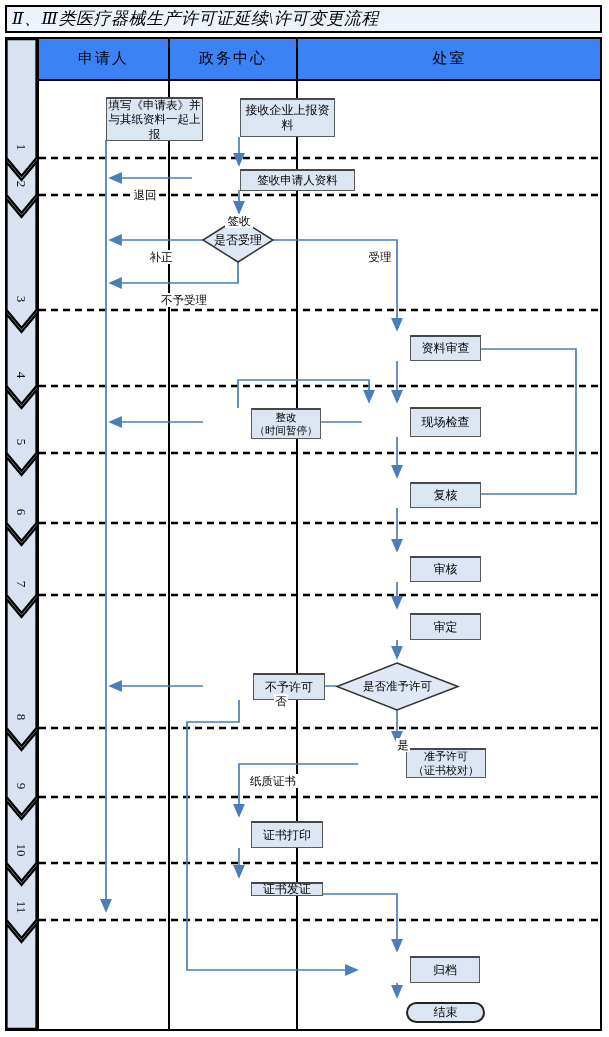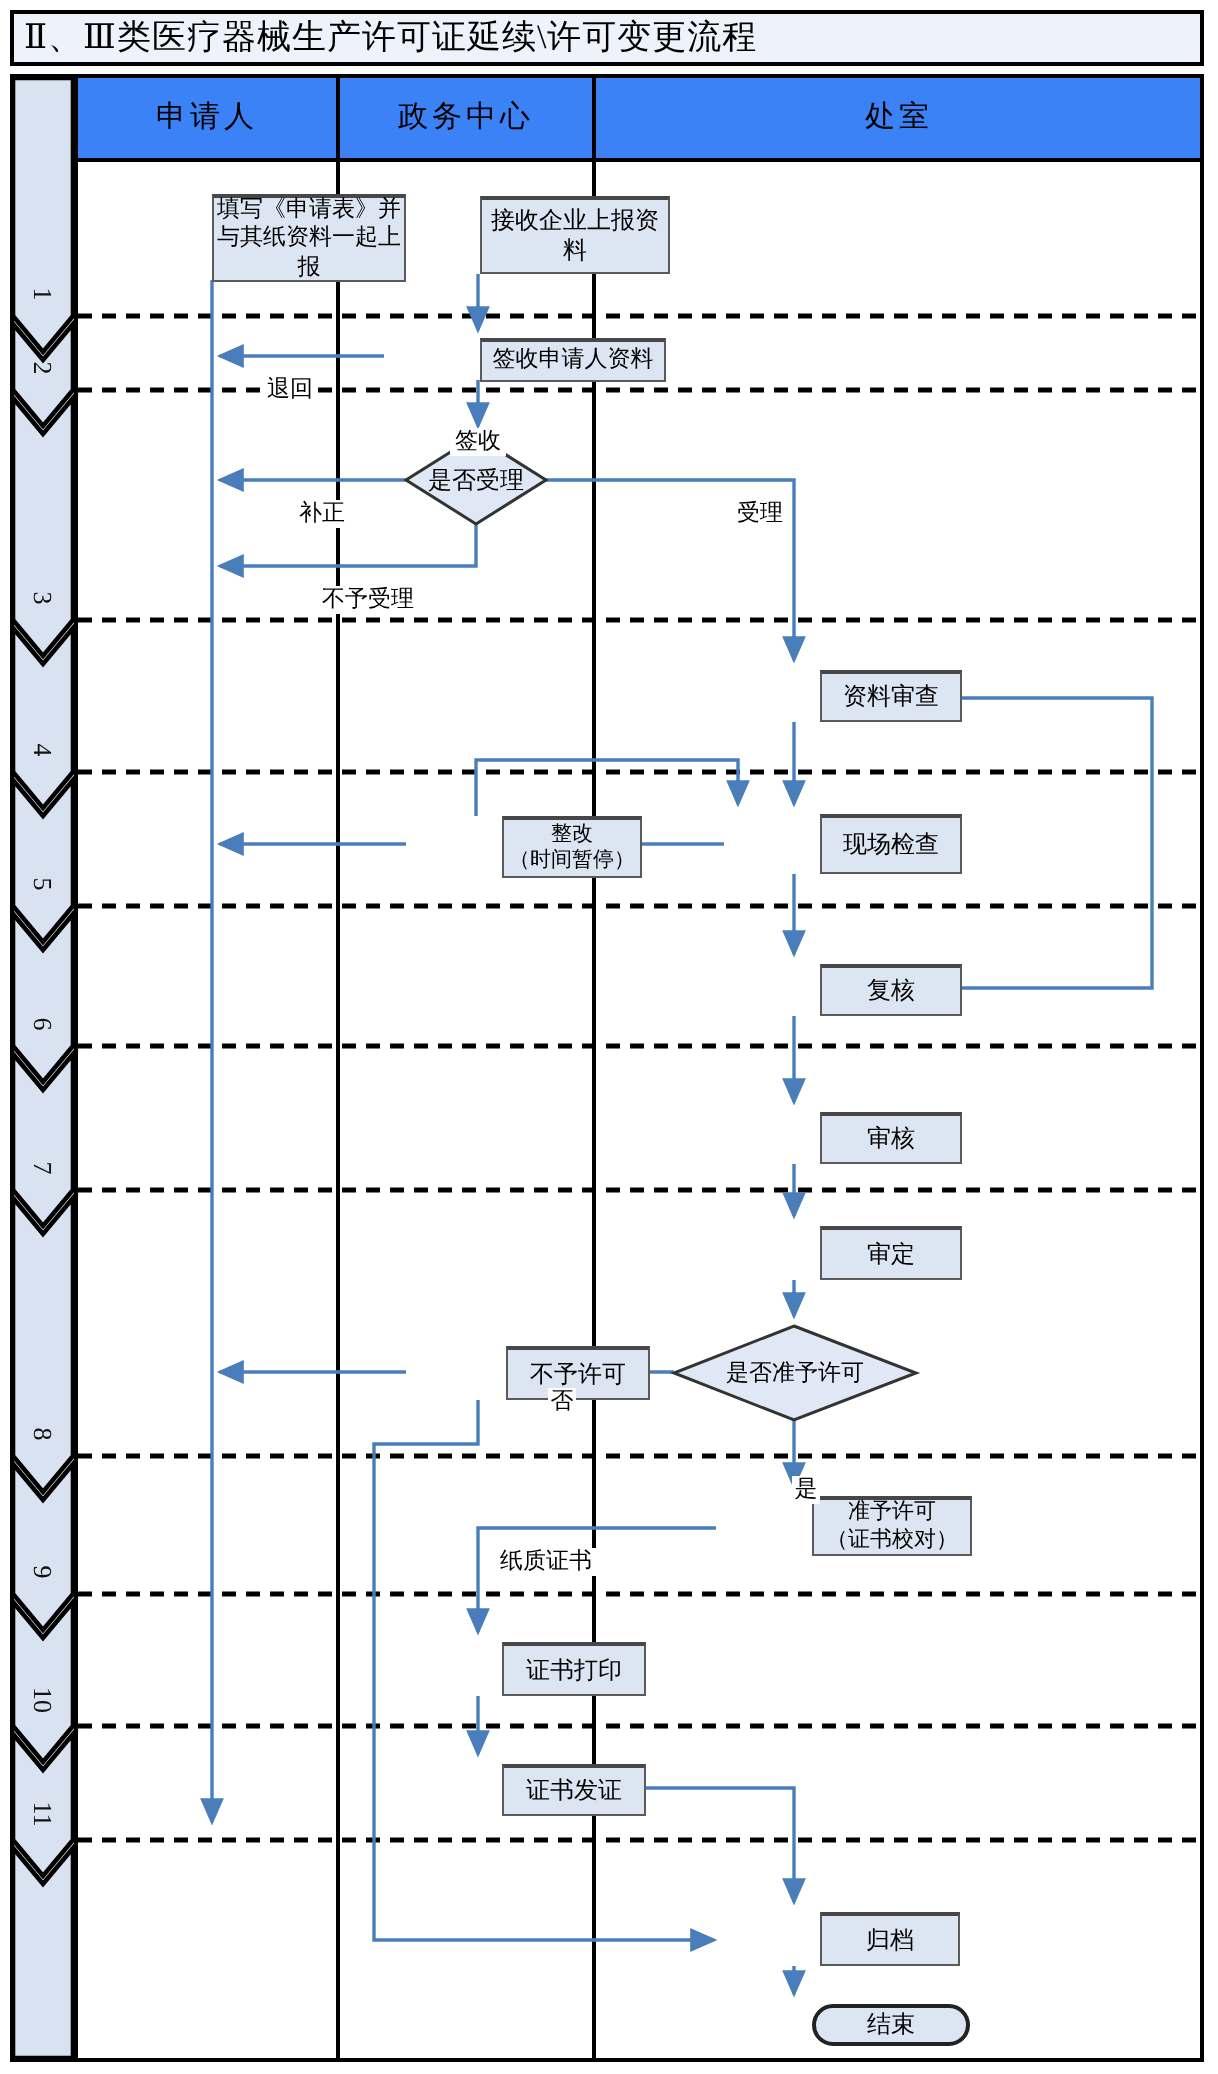--- a/index.html
+++ b/index.html
@@ -1,20 +1,20 @@
 <!DOCTYPE html>
 <html><head>
 <meta charset="utf-8">
 <style>
   html,body{margin:0;padding:0;background:#fff;}
   #canvas{position:relative;width:609px;height:1037px;background:#fff;
           font-family:"Liberation Serif","DejaVu Serif",serif;overflow:hidden;}
   .abs{position:absolute;box-sizing:border-box;}
   #title{left:5px;top:5px;width:597px;height:28px;border:2px solid #000;background:#eef3fb;
-         font-size:17px;line-height:23px;padding-left:5px;letter-spacing:.5px;z-index:2;}
+         font-size:17px;line-height:23px;padding-left:5px;letter-spacing:.5px;z-index:2;font-style:italic;}
   .frame{left:5px;top:37px;width:597px;height:994px;border:2px solid #000;z-index:6;}
   .vline{top:37px;height:994px;width:2px;background:#000;z-index:2;}
   .hdrcell{top:37px;height:44px;background:#3b82f6;border-bottom:2px solid #000;z-index:1;
            display:flex;align-items:center;justify-content:center;font-size:15px;letter-spacing:2px;}
   svg.layer{position:absolute;left:0;top:0;z-index:3;}
   svg#bands{z-index:1;}
   .node{background:#dce6f3;border:1px solid #5a5a5a;border-top:2px solid #474747;
         display:flex;align-items:center;justify-content:center;text-align:center;
         font-size:12px;color:#000;white-space:pre-line;line-height:1.25;z-index:4;margin-left:48px;}
   .dtext{display:flex;align-items:center;justify-content:center;text-align:center;
@@ -117,33 +117,33 @@
     <g fill="#dfe8f4" stroke="#333" stroke-width="1.5">
       <polygon points="238,218 273,240 238,262 203,240"></polygon>
       <polygon points="397,663 458,686.5 397,710 337,686.5"></polygon>
     </g>
   </svg>
 
   <div class="abs node" style="left:58px;top:97px;width:97px;height:44px;font-size:11.5px;">填写《申请表》并
 与其纸资料一起上
 报</div>
   <div class="abs node" style="left:192px;top:98px;width:95px;height:39px;">接收企业上报资料</div>
-  <div class="abs node" style="left:192px;top:169px;width:93px;height:22px;font-size:11.5px;">签收申请人资料</div>
+  <div class="abs node" style="left:192px;top:169px;width:115px;height:22px;font-size:11.5px;">签收申请人资料</div>
   <div class="abs node" style="left:362px;top:335px;width:71px;height:26px;">资料审查</div>
   <div class="abs node" style="left:362px;top:407px;width:71px;height:30px;">现场检查</div>
   <div class="abs node" style="left:203px;top:408px;width:70px;height:31px;font-size:10.5px;">整改
 （时间暂停）</div>
   <div class="abs node" style="left:362px;top:482px;width:71px;height:26px;">复核</div>
   <div class="abs node" style="left:362px;top:556px;width:71px;height:26px;">审核</div>
   <div class="abs node" style="left:362px;top:613px;width:71px;height:27px;">审定</div>
   <div class="abs node" style="left:205px;top:673px;width:72px;height:27px;">不予许可</div>
   <div class="abs node" style="left:358px;top:748px;width:80px;height:30px;font-size:11px;">准予许可
 （证书校对）</div>
   <div class="abs node" style="left:203px;top:821px;width:72px;height:27px;">证书打印</div>
-  <div class="abs node" style="left:203px;top:882px;width:72px;height:26px;">证书发证</div>
+  <div class="abs node" style="left:203px;top:882px;width:72px;height:14px;">证书发证</div>
   <div class="abs node" style="left:362px;top:956px;width:70px;height:27px;">归档</div>
   <div class="abs node stadium" style="left:358px;top:1002px;width:79px;height:21px;">结束</div>
 
   <div class="abs dtext" style="left:203px;top:229px;width:70px;height:22px;">是否受理</div>
   <div class="abs dtext" style="left:337px;top:675px;width:121px;height:22px;font-size:11.5px;">是否准予许可</div>
 
   <div class="abs elabel" style="left:131px;top:171px;width:28px;">退回</div>
   <div class="abs elabel" style="left:225px;top:197px;width:28px;">签收</div>
   <div class="abs elabel" style="left:147px;top:233px;width:28px;">补正</div>
   <div class="abs elabel" style="left:159px;top:276px;width:50px;">不予受理</div>

